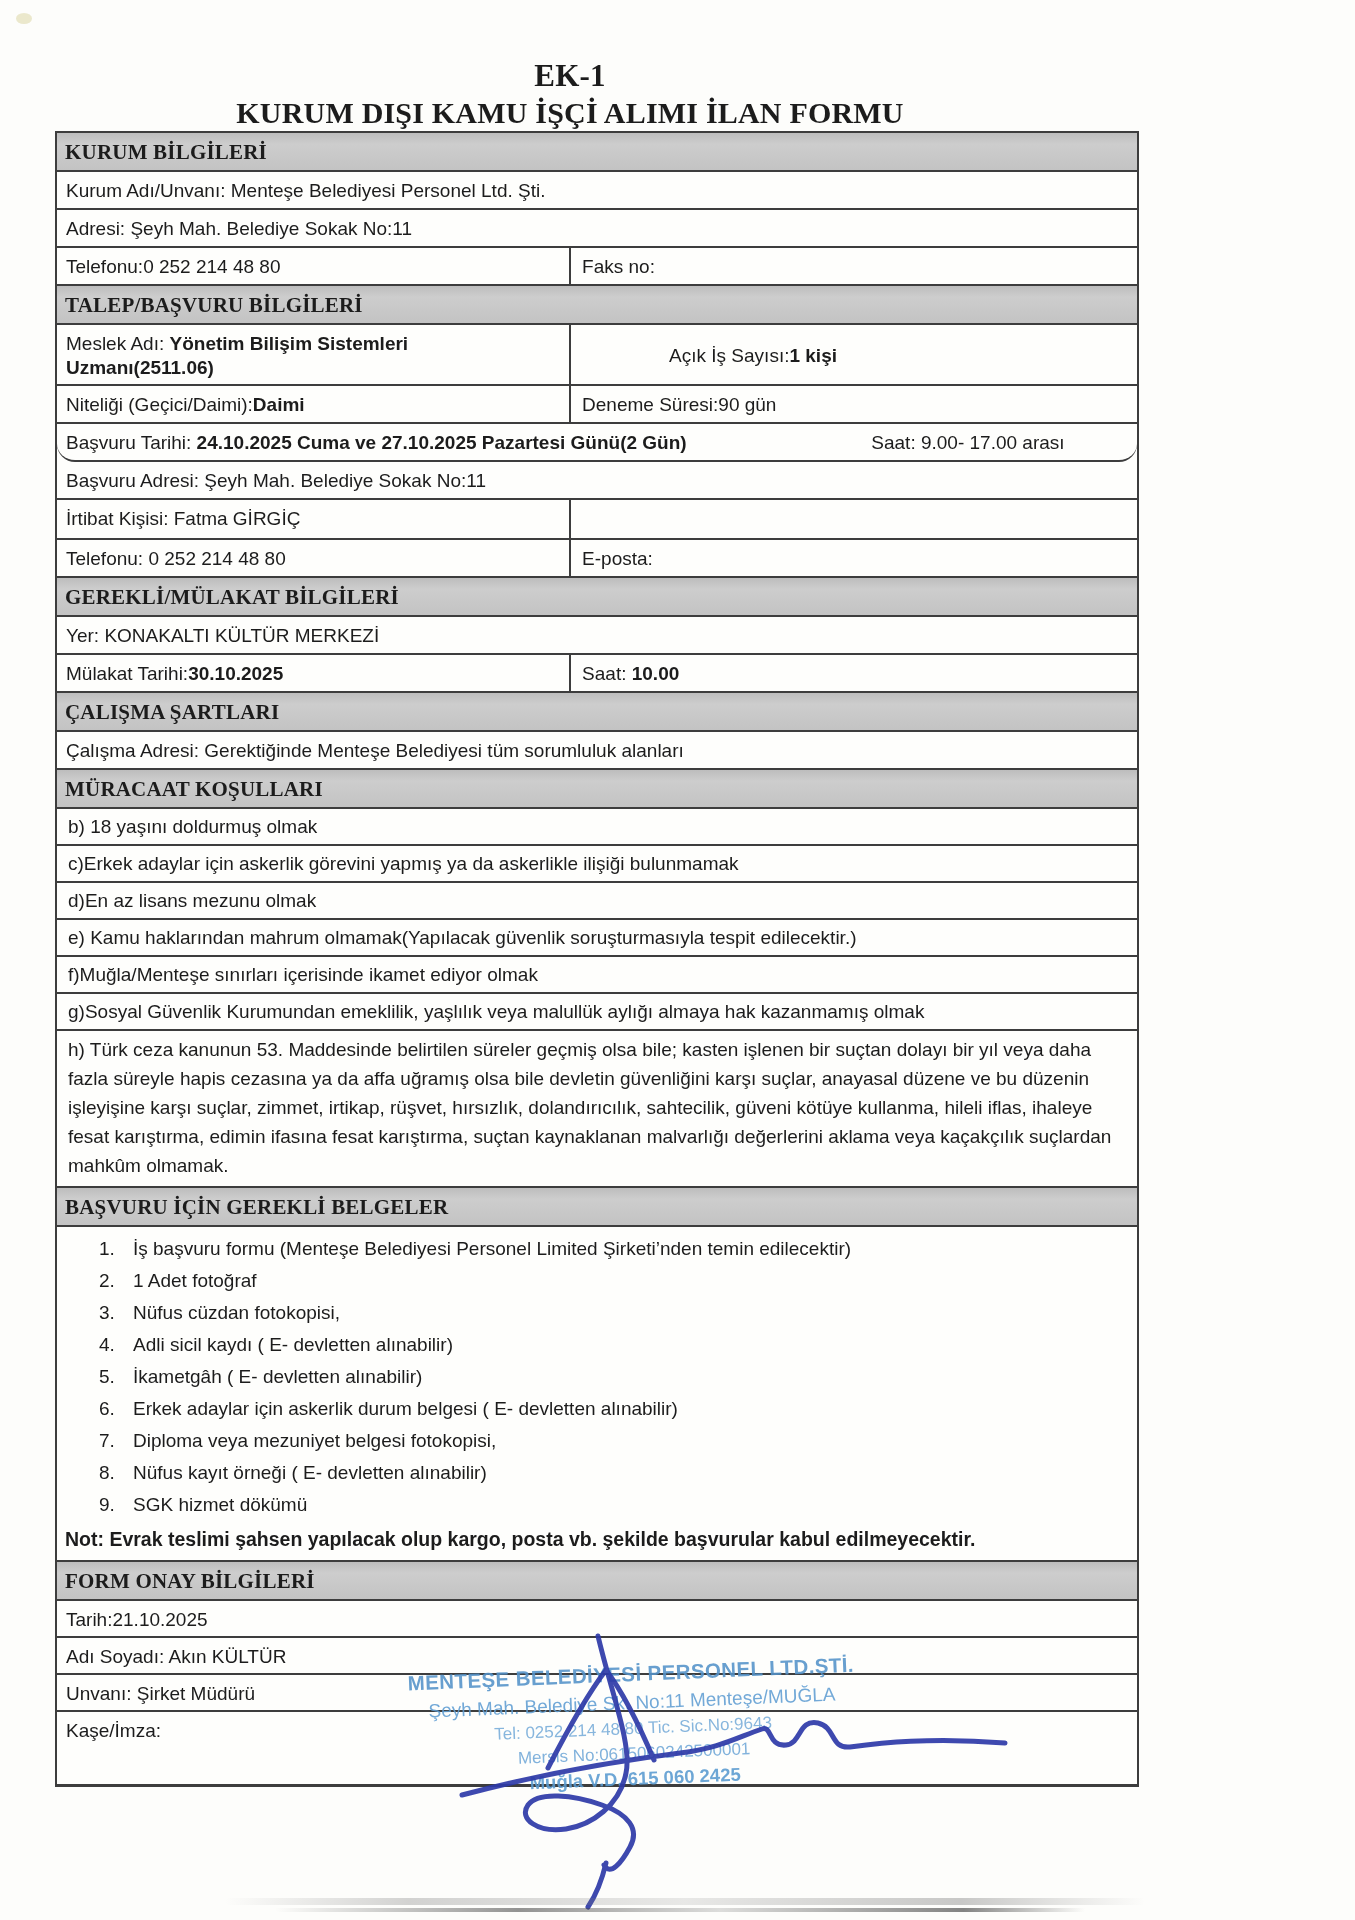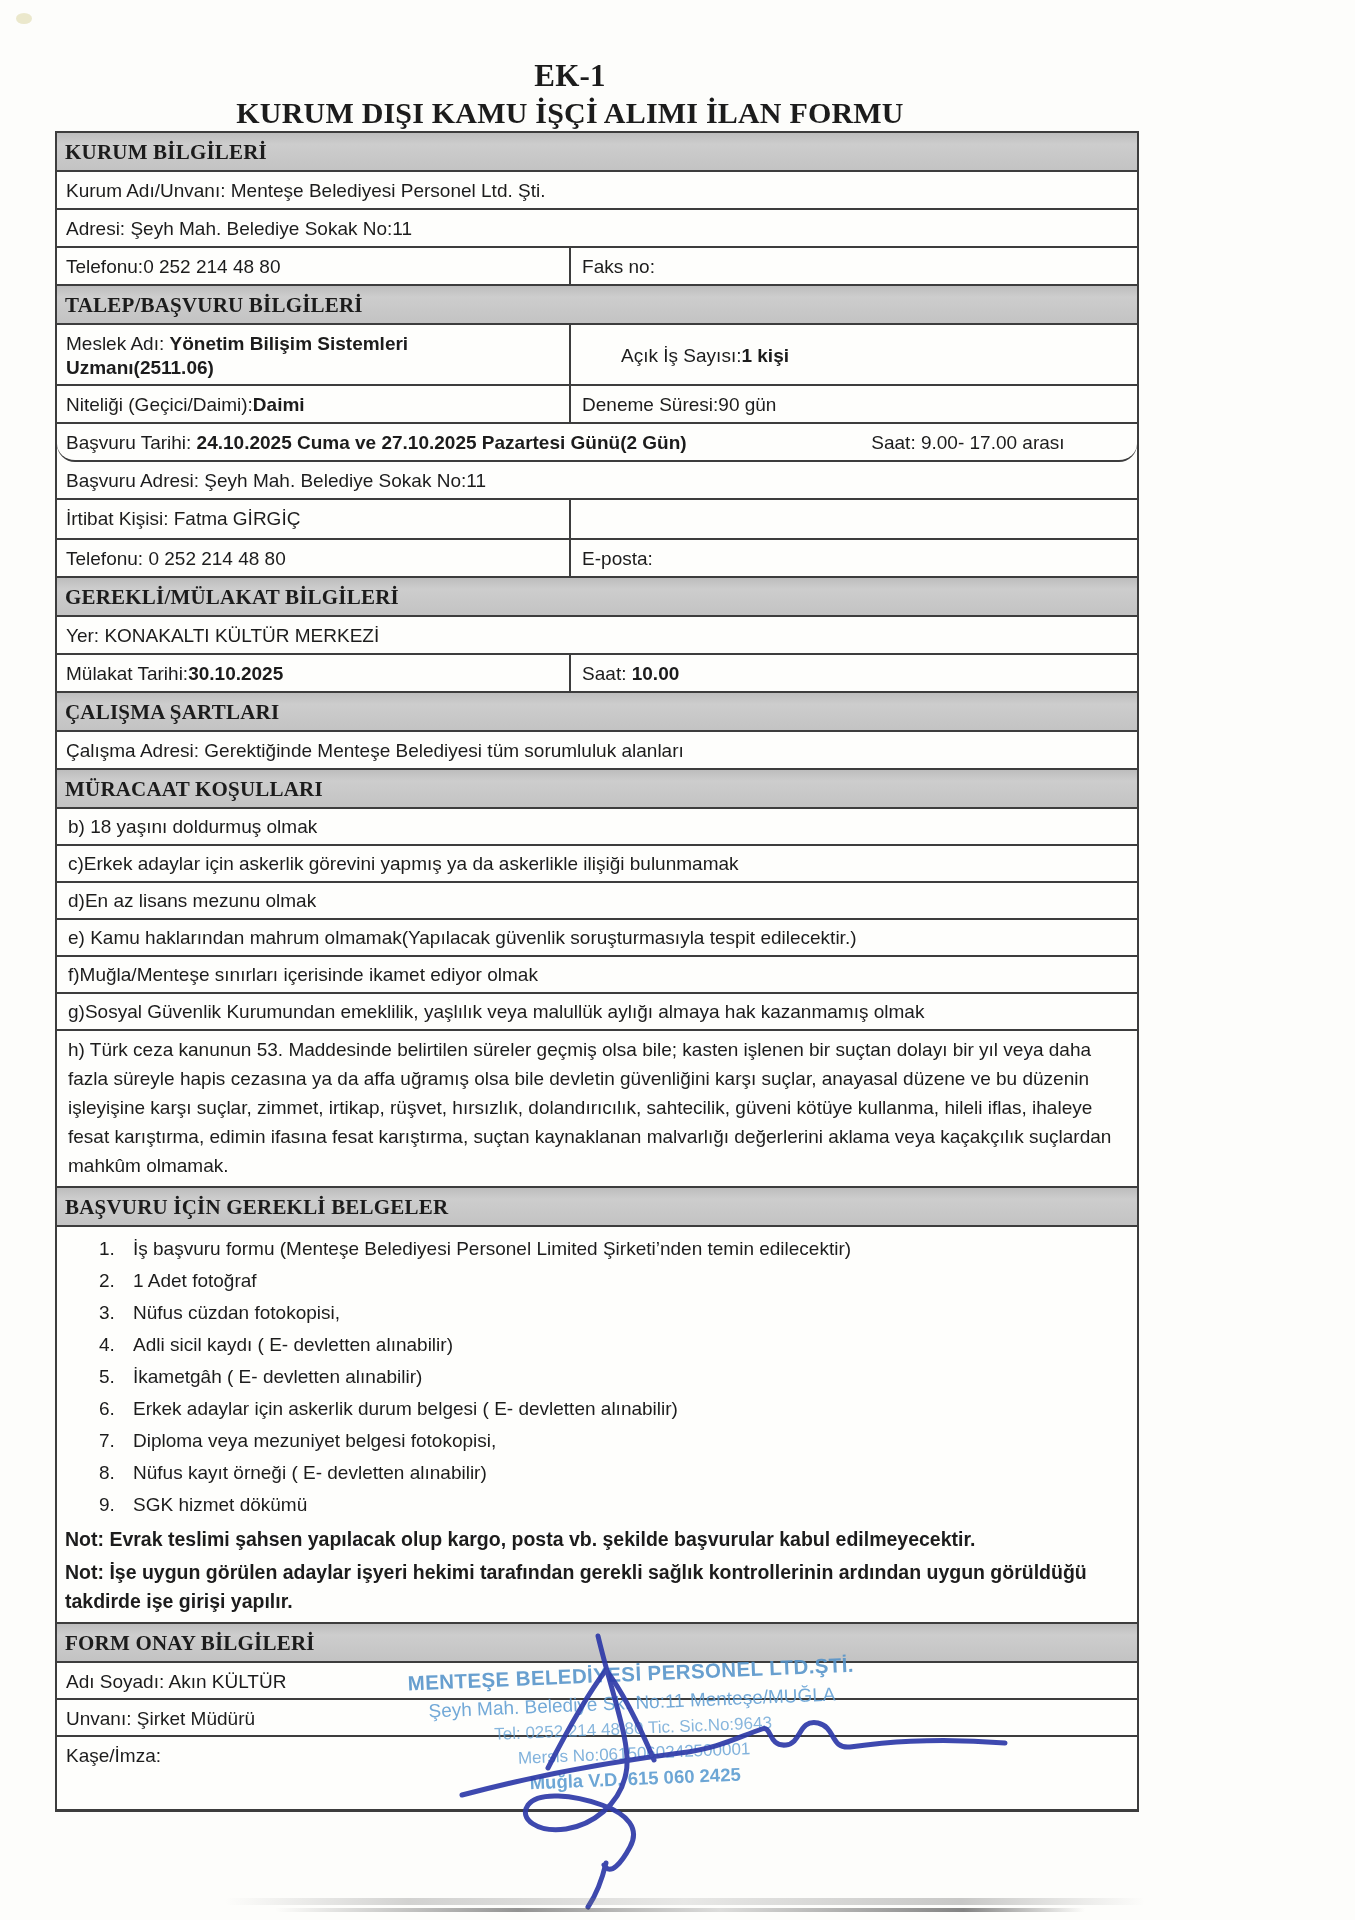--- a/index.html
+++ b/index.html
@@ -54,21 +54,21 @@
     min-height:38px;box-sizing:border-box;
     border-bottom:2px solid var(--border);
     line-height:24px;
   }
   .split{display:flex;padding:0;}
   .cell-l{flex:0 0 47.6%;box-sizing:border-box;border-right:2px solid var(--border);padding:7px 8px 4px 9px;}
   .cell-r{flex:1;padding:7px 8px 4px 11px;box-sizing:border-box;}
   .b{font-weight:bold;}
   .row-meslek{min-height:60px;gap:39px;}
   .row-meslek .cell-l{padding-right:150px;}
-  .row-meslek .cell-r{display:flex;align-items:center;}
+  .row-meslek .cell-r{display:flex;align-items:center;margin-left:48px;}
   .row-tarih{position:relative;border-radius:18px;}
   .saat-abs{position:absolute;left:75.4%;top:7px;white-space:nowrap;}
   .row-irtibat{min-height:40px;}
   .row-kase{min-height:72px;border-bottom:none;}
 
   .mur-row{
     font-size:19px;line-height:29px;
     min-height:35px;box-sizing:border-box;
     padding:3px 10px 3px 11px;
     border-bottom:2px solid var(--border);
@@ -219,24 +219,24 @@
           <div class="doc-item">
             <span class="num">8.</span>
             <span class="txt">Nüfus kayıt örneği ( E- devletten alınabilir)</span>
           </div>
           <div class="doc-item">
             <span class="num">9.</span>
             <span class="txt">SGK hizmet dökümü</span>
           </div>
         </div>
       <div class="note">Not: Evrak teslimi şahsen yapılacak olup kargo, posta vb. şekilde başvurular kabul edilmeyecektir.</div>
-      <div class="note">Not: İşe uygun görülen adaylar işyeri hekimi tarafından gerekli sağlık kontrollerinin ardından uygun görüldüğü takdirde işe girişi yapılır.</div>
     </div>
 
     <div class="hdr">FORM ONAY BİLGİLERİ</div>
+    <div class="row" style="min-height:33px"><span>Tarih:</span><span>21.10.2025</span></div>
     <div class="row" style="min-height:33px"><span>Adı Soyadı: </span><span>Akın KÜLTÜR</span></div>
     <div class="row" style="min-height:31px"><span>Unvanı: </span><span>Şirket Müdürü</span></div>
     <div class="row row-kase"><span>Kaşe/İmza:</span></div>
 
   </div>
 
   <div class="stamp">
     <div class="stamp-l1">MENTEŞE BELEDİYESİ PERSONEL LTD.ŞTİ.</div>
     <div class="stamp-l2">Şeyh Mah. Belediye Sk. No:11 Menteşe/MUĞLA</div>
     <div class="stamp-l3">Tel: 0252 214 48 80 Tic. Sic.No:9643</div>

